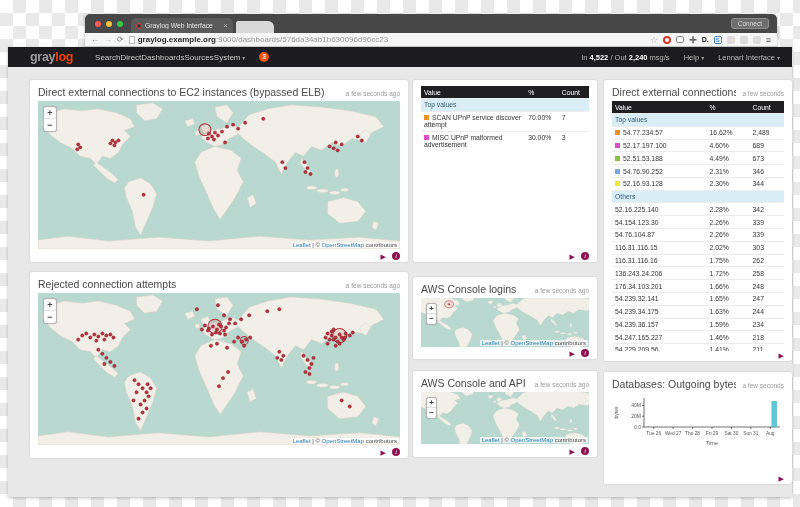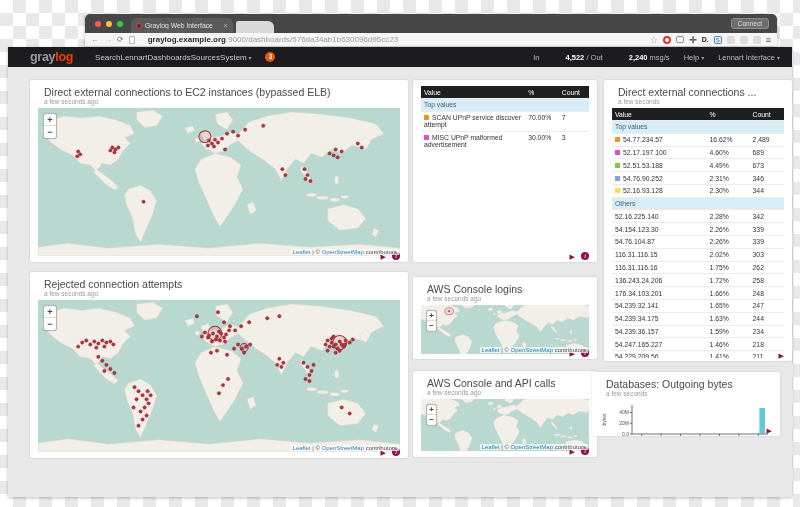--- a/index.html
+++ b/index.html
@@ -20,21 +20,21 @@
   .tl.r{background:#fc5b57}.tl.y{background:#fdbe41}.tl.g{background:#34c84a}
   .tab{margin-left:8px;align-self:flex-end;height:15px;width:102px;background:#5a5a5a;border-radius:5px 5px 0 0;display:flex;align-items:center;padding:0 5px;gap:3px;}
   .favicon{width:6px;height:6px;border-radius:50%;border:1.5px solid #e6402e;background:#3a3a3a;flex:none;}
   .tabtitle{flex:1;font-size:6.8px;color:#e3e3e3;white-space:nowrap;overflow:hidden;}
   .tabclose{font-size:8px;color:#b5b5b5;line-height:1;}
   .stub{align-self:flex-end;width:38px;height:12px;background:#d9d9d9;border-radius:2px 6px 0 0;margin-left:3px;}
   .connect{margin-left:auto;margin-right:8px;background:#6e6e6e;border:1px solid #8d8d8d;border-radius:3px;color:#dcdcdc;font-size:6.5px;padding:1px 6px;}
   .urlbar{height:14px;background:#f6f6f6;border-bottom:1px solid #cfcfcf;display:flex;align-items:center;padding:0 6px;gap:5px;}
   .nicon{font-size:8px;color:#7e7e7e;line-height:1;}
   .nicon.dim{color:#c3c3c3;}
-  .urlfield{flex:1;display:flex;align-items:center;gap:13px;min-width:0;}
+  .urlfield{flex:1;display:flex;align-items:center;gap:3px;min-width:0;}
   .pageicon{width:6px;height:8px;border:1px solid #b9b9b9;background:#fff;flex:none;}
   .urltext{font-size:8px;white-space:nowrap;overflow:hidden;}
   .urlhost{color:#2b2b2b;font-weight:bold;}
   .urlpath{color:#9a9a9a;}
   .exticons{display:flex;align-items:center;gap:5px;}
   .ext{width:8px;height:8px;border-radius:2px;}
   .ext.star{background:none;font-size:9px;color:#a9a9a9;line-height:8px;width:auto;}
   .ext.red{border-radius:50%;background:#fff;border:2px solid #d6382c;}
   .ext.rect{background:#fff;border:1px solid #8b8b8b;height:7px;}
   .ext.cross{background:none;font-size:9px;color:#555;line-height:8px;width:auto;font-weight:bold;}
@@ -45,24 +45,24 @@
   
   .app{position:absolute;left:8px;top:47px;width:784px;height:450px;background:#e8e8e8;box-shadow:0 1px 3px rgba(0,0,0,.25);}
   .gl-nav{position:absolute;left:0;top:0;width:100%;height:20px;background:#1c1c1e;display:flex;align-items:center;padding:0 12px 0 22px;color:#c9c9c9;}
   .logo{font-size:12.5px;font-weight:bold;letter-spacing:-.3px;margin-right:22px;text-align:center;}
   .logo .lg{color:#9b9b9b}.logo .ll{color:#f43e00}
   .gl-menu{display:flex;font-size:8px;align-items:center;}
   .gl-item{cursor:default;}
   .caret{font-size:6px;color:#9a9a9a;}
   .badge{margin-left:14px;background:#eb5310;color:#fff;border-radius:50%;width:10px;height:10px;font-size:6.5px;line-height:10px;text-align:center;font-weight:bold;}
   .gl-right{margin-left:auto;display:flex;gap:14px;font-size:7.5px;align-items:center;color:#b9b9b9;}
-  .gl-right b{color:#fff;font-weight:bold;margin-left:24px;}
+  .gl-right b{color:#fff;font-weight:bold;}
   
   .panel{position:absolute;background:#fff;border-radius:2px;box-shadow:0 0 2px rgba(0,0,0,.18);padding:6px 8px;overflow:hidden;}
-  .phead{display:flex;justify-content:space-between;align-items:baseline;margin-bottom:3px;flex-direction:column;}
+  .phead{display:flex;justify-content:space-between;align-items:baseline;margin-bottom:3px;}
   .ptitle{font-size:10.5px;color:#494949;white-space:nowrap;overflow:hidden;}
   .pupd{font-size:6.5px;color:#9a9a9a;white-space:nowrap;margin-left:6px;}
   .pactions{position:absolute;right:8px;bottom:2px;display:flex;gap:6px;align-items:center;}
   .play{color:var(--accent);font-size:7px;line-height:1;}
   .infoi{display:inline-block;width:8px;height:8px;border-radius:50%;background:var(--accent);color:#fff;font-size:6px;line-height:8px;text-align:center;font-style:italic;font-family:"Liberation Serif",serif;}
   
   .map{position:relative;background:var(--water);overflow:hidden;}
   .map svg{display:block;width:100%;height:100%;}
   .zoomctl{position:absolute;left:5px;top:5px;width:14px;border:1px solid #b5b5b5;border-radius:3px;overflow:hidden;background:#fff;box-shadow:0 0 1px rgba(0,0,0,.3);z-index:2;}
   .zb{height:12px;line-height:12px;text-align:center;font-size:9px;font-weight:bold;color:#444;}
@@ -153,21 +153,21 @@
       <span class="ext menu">≡</span>
     </div>
   </div>
 </div>
 
 <div class="app">
   <div class="gl-nav">
     <span class="logo"><span class="lg">gray</span><span class="ll">log</span></span>
     <span class="gl-menu">
         <span class="gl-item">Search</span>
-        <span class="gl-item">Lennart</span>
+        <span class="gl-item">Direct</span>
         <span class="gl-item">Dashboards</span>
         <span class="gl-item">Sources</span>
         <span class="gl-item">System<span class="caret"> ▾</span></span>
       </span>
     <span class="badge">3</span>
     <span class="gl-right">
       <span><span>In</span> <b>4,522</b> <span>/ Out</span> <b>2,240</b> <span>msg/s</span></span>
       <span><span>Help</span> <span class="caret">▾</span></span>
       <span><span>Lennart Interface</span> <span class="caret">▾</span></span>
     </span>
@@ -553,21 +553,21 @@
           <g id="mk-calls"></g>
         </svg>
       <div class="attr"><span class="lnk">Leaflet</span> <span>|</span> <span>©</span> <span class="lnk">OpenStreetMap</span> <span>contributors</span></div>
     </div>
     <div class="pactions">
         <span class="play">▶</span>
         <span class="infoi">i</span>
       </div>
   </div>
 
-  <div class="panel" style="left:584px;top:325px;width:188px;height:64px;">
+  <div class="panel" style="left:596px;top:325px;width:188px;height:112px;">
     <div class="phead">
         <span class="ptitle">Databases: Outgoing bytes</span>
         <span class="pupd">a few seconds</span>
       </div>
     <div class="chartbox">
       <svg id="db-chart" width="172" height="60" viewBox="0 0 172 60">
           <path d="M32,5 L32,34 L168,34" fill="none" stroke="#333" stroke-width="0.7"></path>
           <line x1="30" y1="34" x2="32" y2="34" stroke="#333" stroke-width="0.7"></line>
           <text x="29" y="35.8" text-anchor="end" font-size="5" fill="#555">0.0</text>
           <line x1="30" y1="23.23076923076923" x2="32" y2="23.23076923076923" stroke="#333" stroke-width="0.7"></line>

